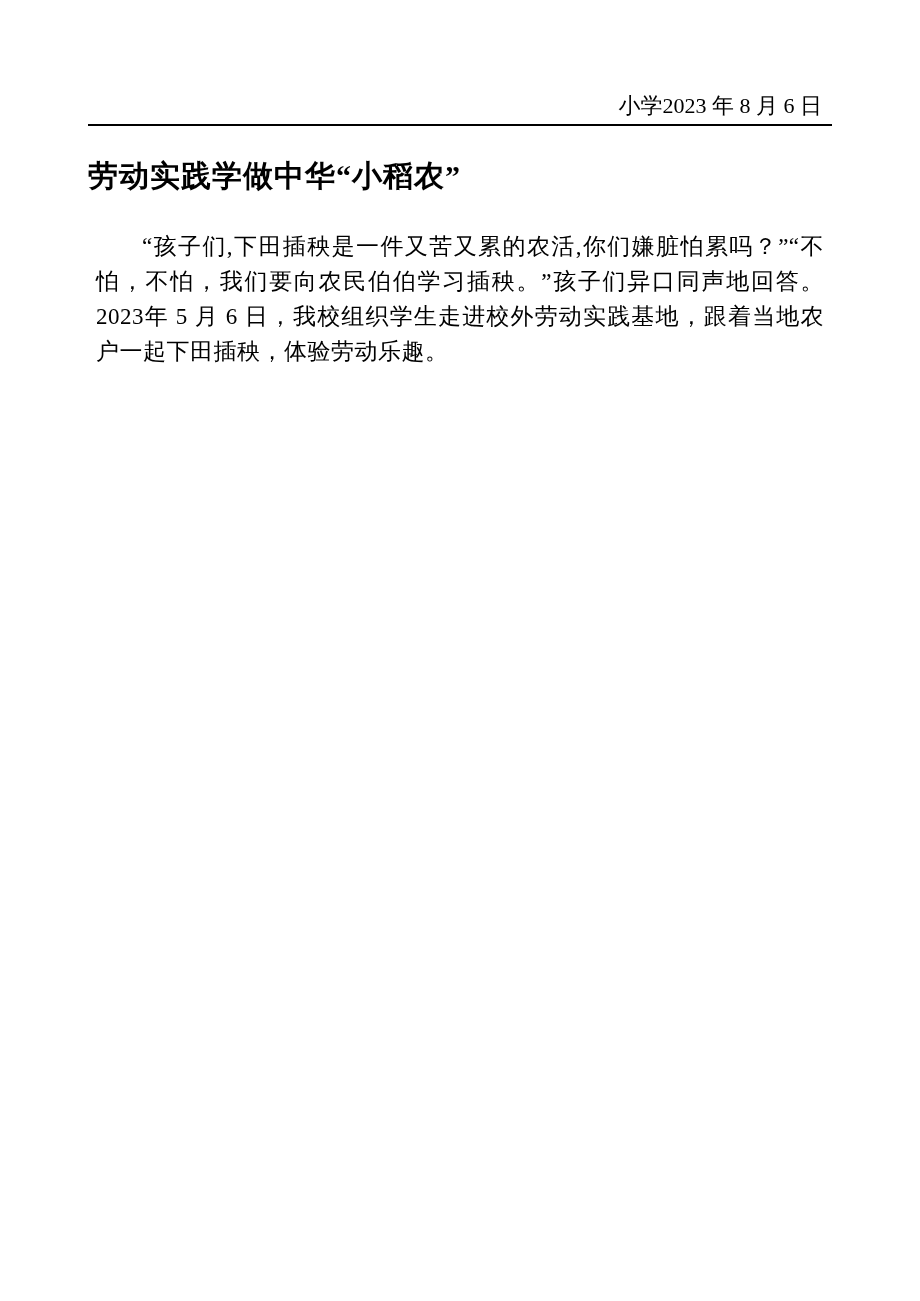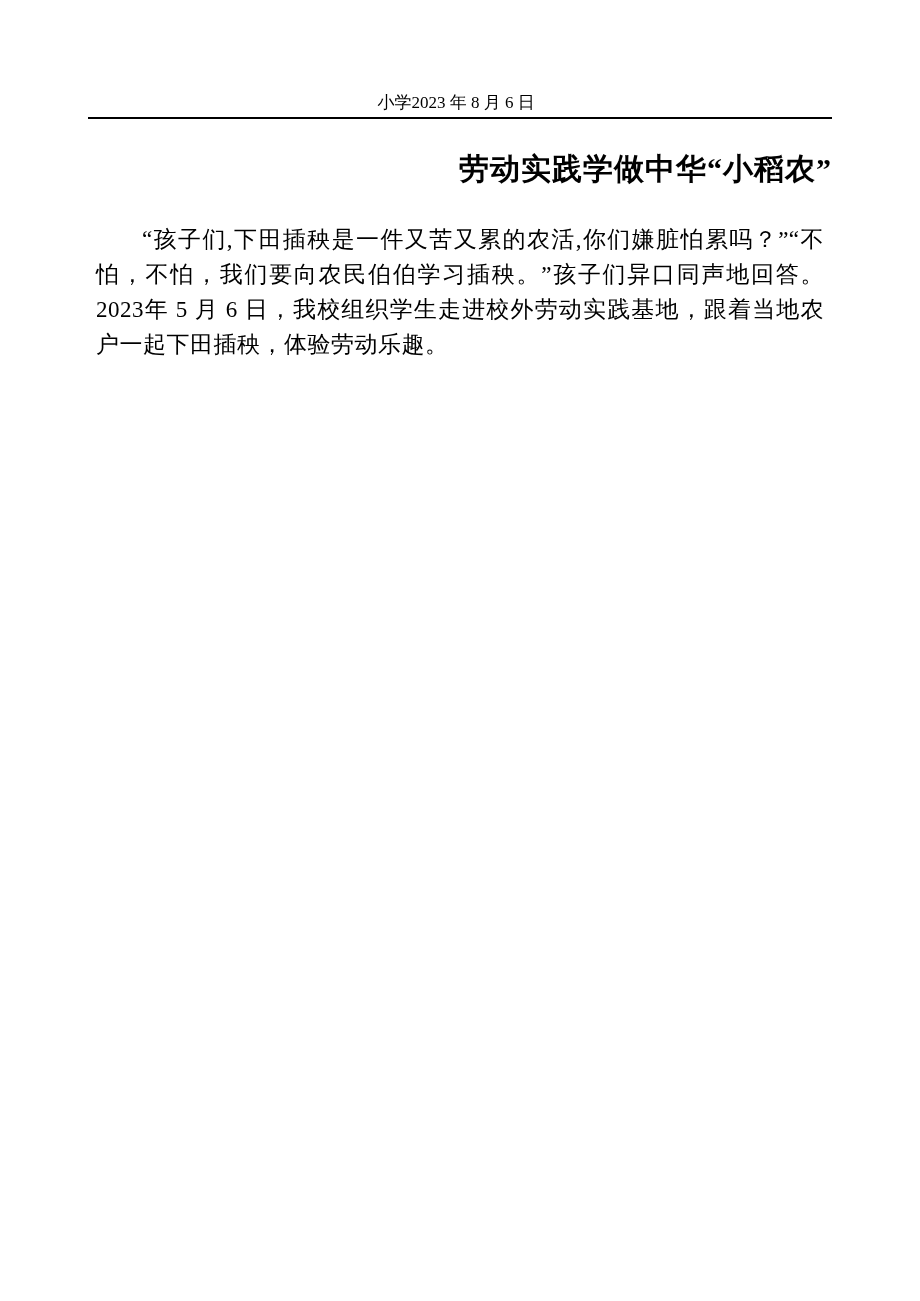--- a/index.html
+++ b/index.html
@@ -22,33 +22,33 @@
     margin: 0 0 26px 0;
     text-align: center;
     font-size: 64px;
     font-weight: bold;
     letter-spacing: 22px;
     color: #ee0000;
     line-height: 1.15;
   }
   .header-row {
     display: flex;
-    justify-content: center;
+    justify-content: flex-end;
     align-items: flex-end;
-    font-size: 17px;
+    font-size: 22px;
     padding: 0 2px 3px 2px;
     border-bottom: 2px solid #000000;
     line-height: 1.3;
   }
   .header-row .date {
     padding-right: 8px;
   }
   .article-title {
     margin: 30px 0 34px 0;
-    text-align: right;
+    text-align: left;
     font-size: 30px;
     font-weight: bold;
     letter-spacing: 1px;
     line-height: 1.3;
   }
   .body-text p {
     margin: 8px;
     font-size: 23px;
     line-height: 35px;
     text-align: justify;

